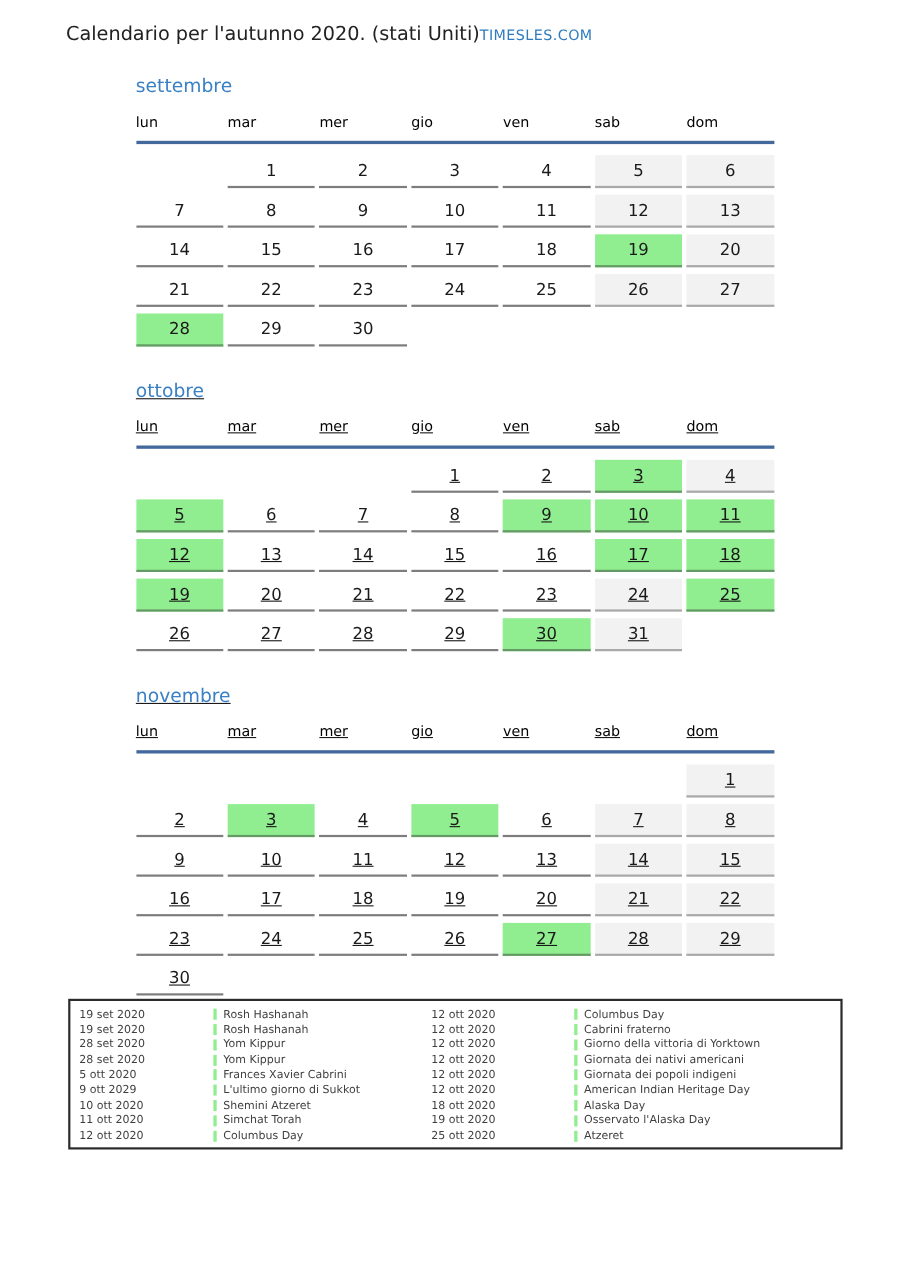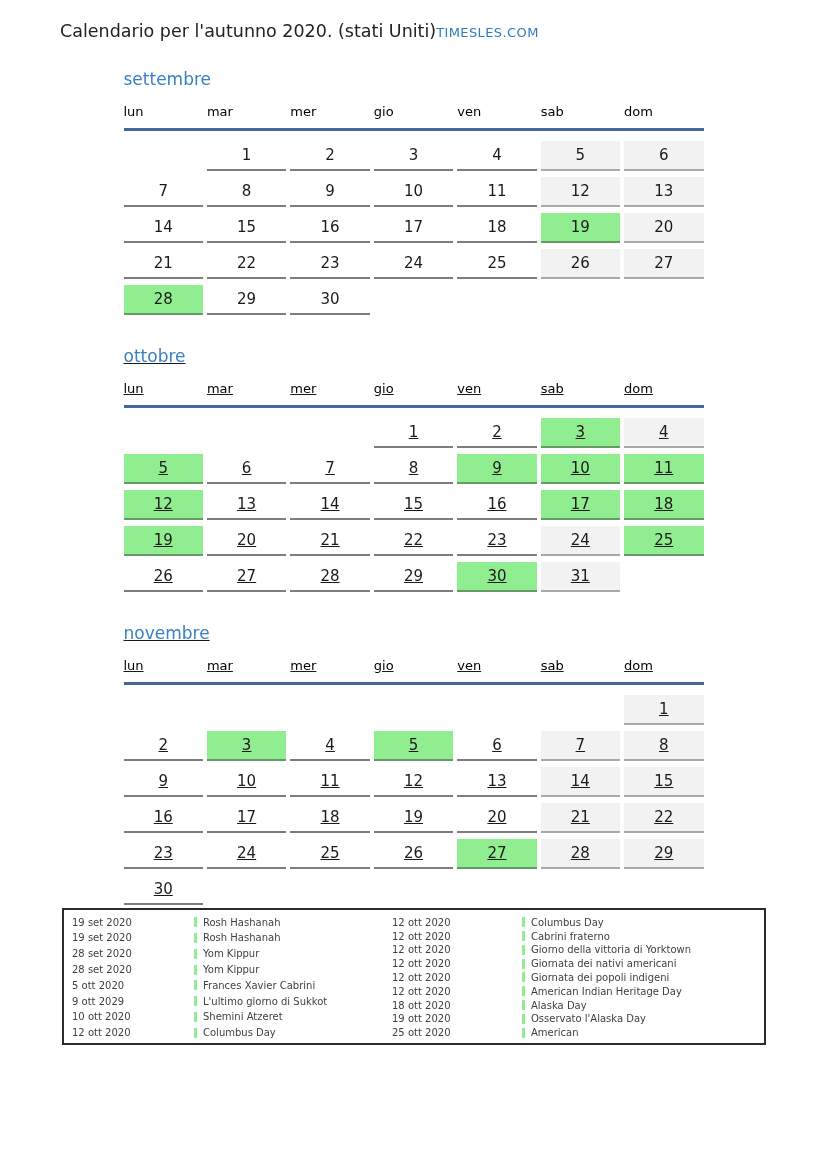--- a/index.html
+++ b/index.html
@@ -622,20 +622,25 @@
     <span class="legend-bar"></span>
     <span class="legend-name">L'ultimo giorno di Sukkot</span>
   </div>
 
   <div class="legend-row">
     <span class="legend-date">10 ott 2020</span>
     <span class="legend-bar"></span>
     <span class="legend-name">Shemini Atzeret</span>
   </div>
 
+  <div class="legend-row">
+    <span class="legend-date">11 ott 2020</span>
+    <span class="legend-bar"></span>
+    <span class="legend-name">Simchat Torah</span>
+  </div>
 
   <div class="legend-row">
     <span class="legend-date">12 ott 2020</span>
     <span class="legend-bar"></span>
     <span class="legend-name">Columbus Day</span>
   </div>
 </div>
   <div class="legend-col right">
   <div class="legend-row">
     <span class="legend-date">12 ott 2020</span>
@@ -682,16 +687,16 @@
 
   <div class="legend-row">
     <span class="legend-date">19 ott 2020</span>
     <span class="legend-bar"></span>
     <span class="legend-name">Osservato l'Alaska Day</span>
   </div>
 
   <div class="legend-row">
     <span class="legend-date">25 ott 2020</span>
     <span class="legend-bar"></span>
-    <span class="legend-name">American</span>
+    <span class="legend-name">Atzeret</span>
   </div>
 </div>
 </div>
 
 </body></html>

